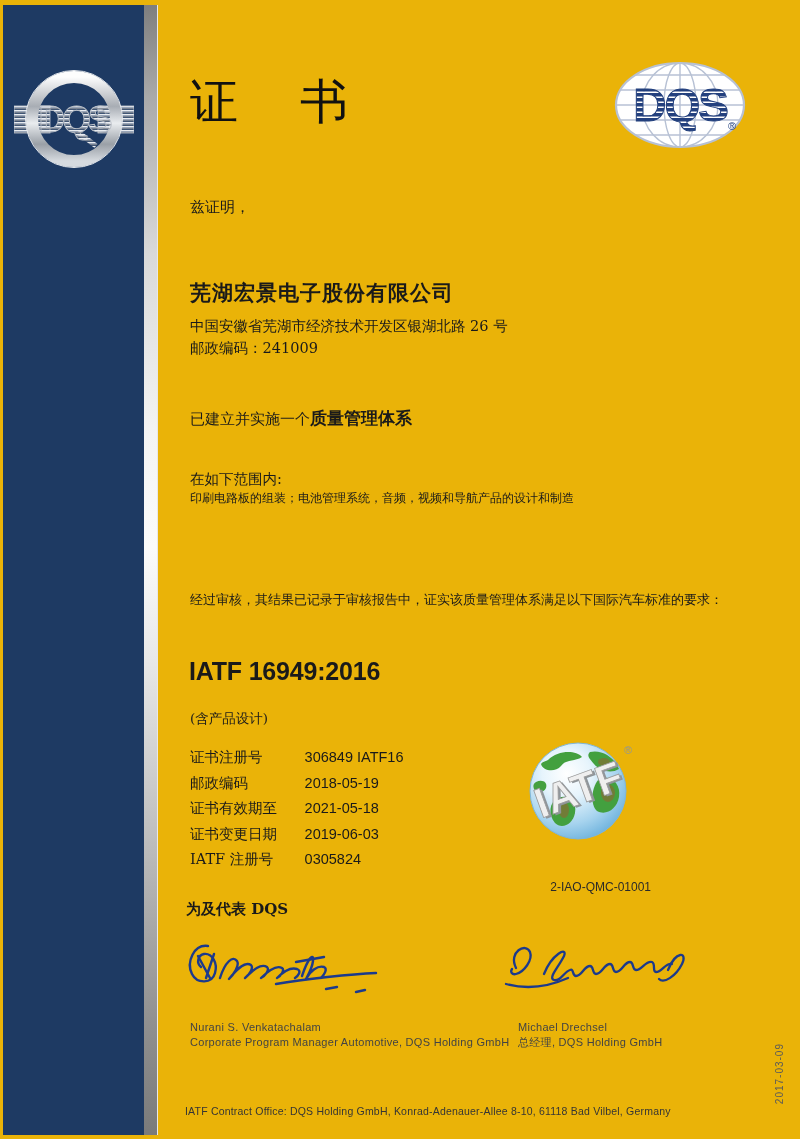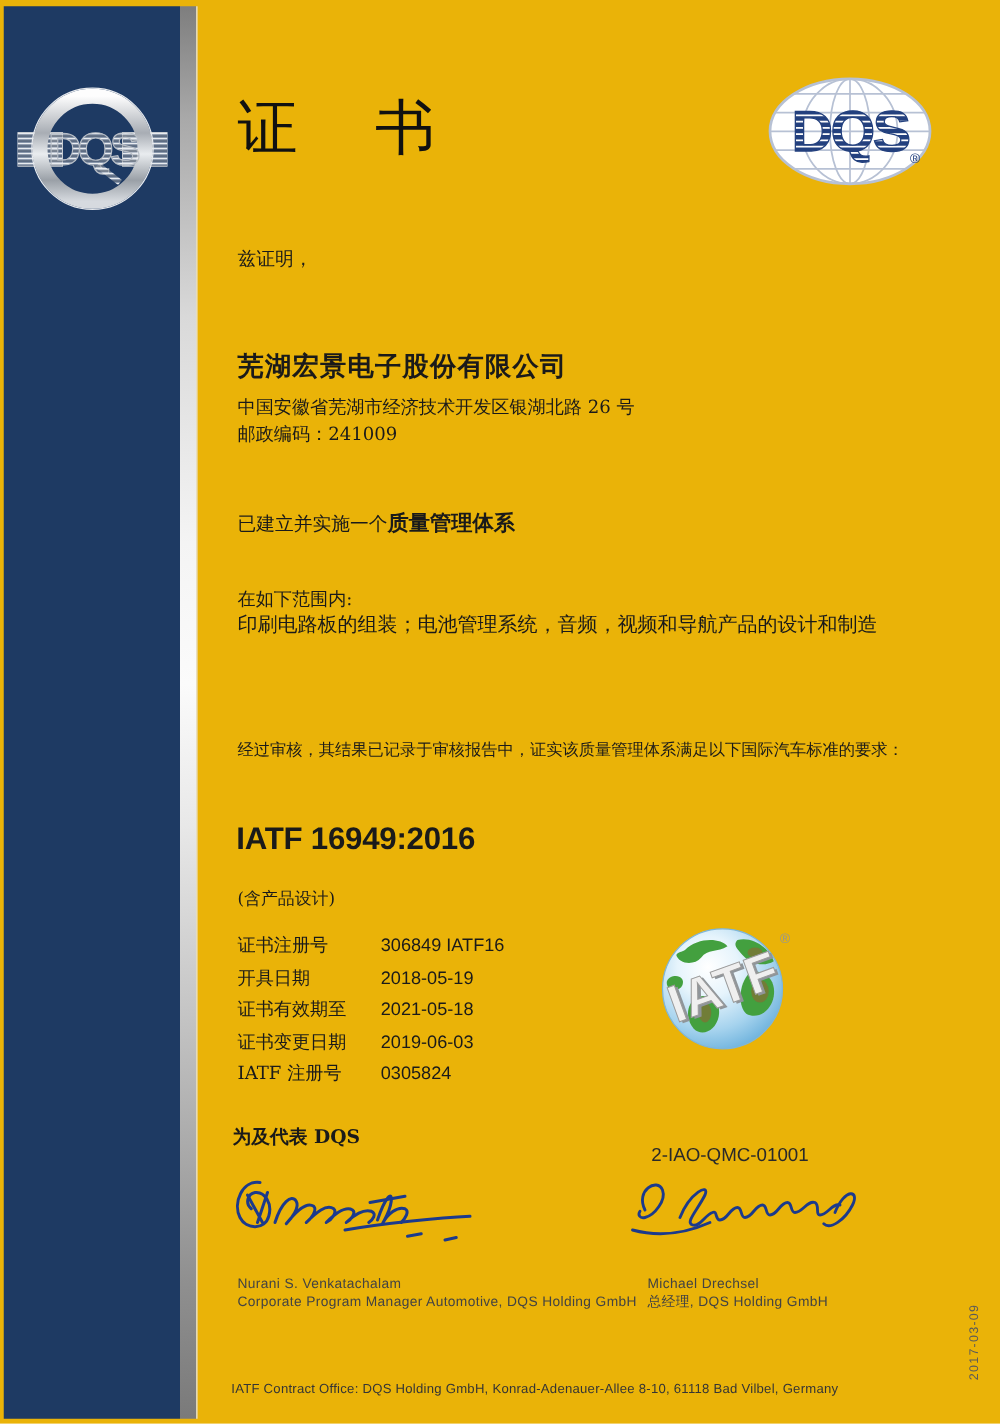--- a/index.html
+++ b/index.html
@@ -27,34 +27,34 @@
   }
   .intro { left:190px; top:198px; font-size:15px; }
 
   .company-name { left:190px; top:279px; font-size:21px; font-weight:bold; letter-spacing:1px; }
   .company-address { left:190px; top:315px; font-size:14.5px; line-height:22px; }
 
   .impl { left:190px; top:407px; font-size:15px; }
   .impl b { font-size:17px; font-weight:bold; }
 
   .scope-label { left:190px; top:470px; font-size:14.5px; }
-  .scope-text  { left:190px; top:490px; font-size:16px; width:560px; }
+  .scope-text  { left:190px; top:490px; font-size:12px; width:560px; }
 
   .audit { left:190px; top:591px; font-size:13px; width:580px; }
 
   .standard { left:189px; top:637px; font-size:25px; font-weight:bold; letter-spacing:-0.2px; }
   .standard-note { left:190px; top:710px; font-size:13.5px; }
 
   .details { left:190px; top:745px; font-size:14.5px; }
   .details .row { height:25.6px; line-height:25.6px; white-space:nowrap; }
   .details .lbl { display:inline-block; width:110px; }
   .details .val { font-family:"Liberation Sans","DejaVu Sans",sans-serif; }
 
   .iatf-logo { left:520px; top:738px; width:124px; height:110px; }
-  .iatf-code { left:517px; top:896px; width:134px; text-align:center; font-size:15px; color:#2a2a2a; }
+  .iatf-code { left:517px; top:860px; width:134px; text-align:right; font-size:12px; color:#2a2a2a; }
 
   .behalf { left:186px; top:900px; font-size:15px; font-weight:bold; }
 
   .sig-left-svg  { left:184px; top:932px; width:202px; height:66px; }
   .sig-right-svg { left:498px; top:938px; width:205px; height:60px; }
 
   .signatory { font-size:11px; line-height:14.5px; color:#434343; letter-spacing:0.3px; }
   .sig-left-block  { left:190px; top:1000px; }
   .sig-right-block { left:518px; top:1000px; }
 
@@ -145,21 +145,21 @@
 
   <div class="abs standard lat">IATF 16949:2016</div>
   <div class="abs standard-note cjk">(含产品设计)</div>
 
   <div class="abs details">
     <div class="row">
       <span class="lbl cjk">证书注册号</span>
       <span class="val">306849 IATF16</span>
     </div>
     <div class="row">
-      <span class="lbl cjk">开具日期</span>
+      <span class="lbl cjk">邮政编码</span>
       <span class="val">2018-05-19</span>
     </div>
     <div class="row">
       <span class="lbl cjk">证书有效期至</span>
       <span class="val">2021-05-18</span>
     </div>
     <div class="row">
       <span class="lbl cjk">证书变更日期</span>
       <span class="val">2019-06-03</span>
     </div>

